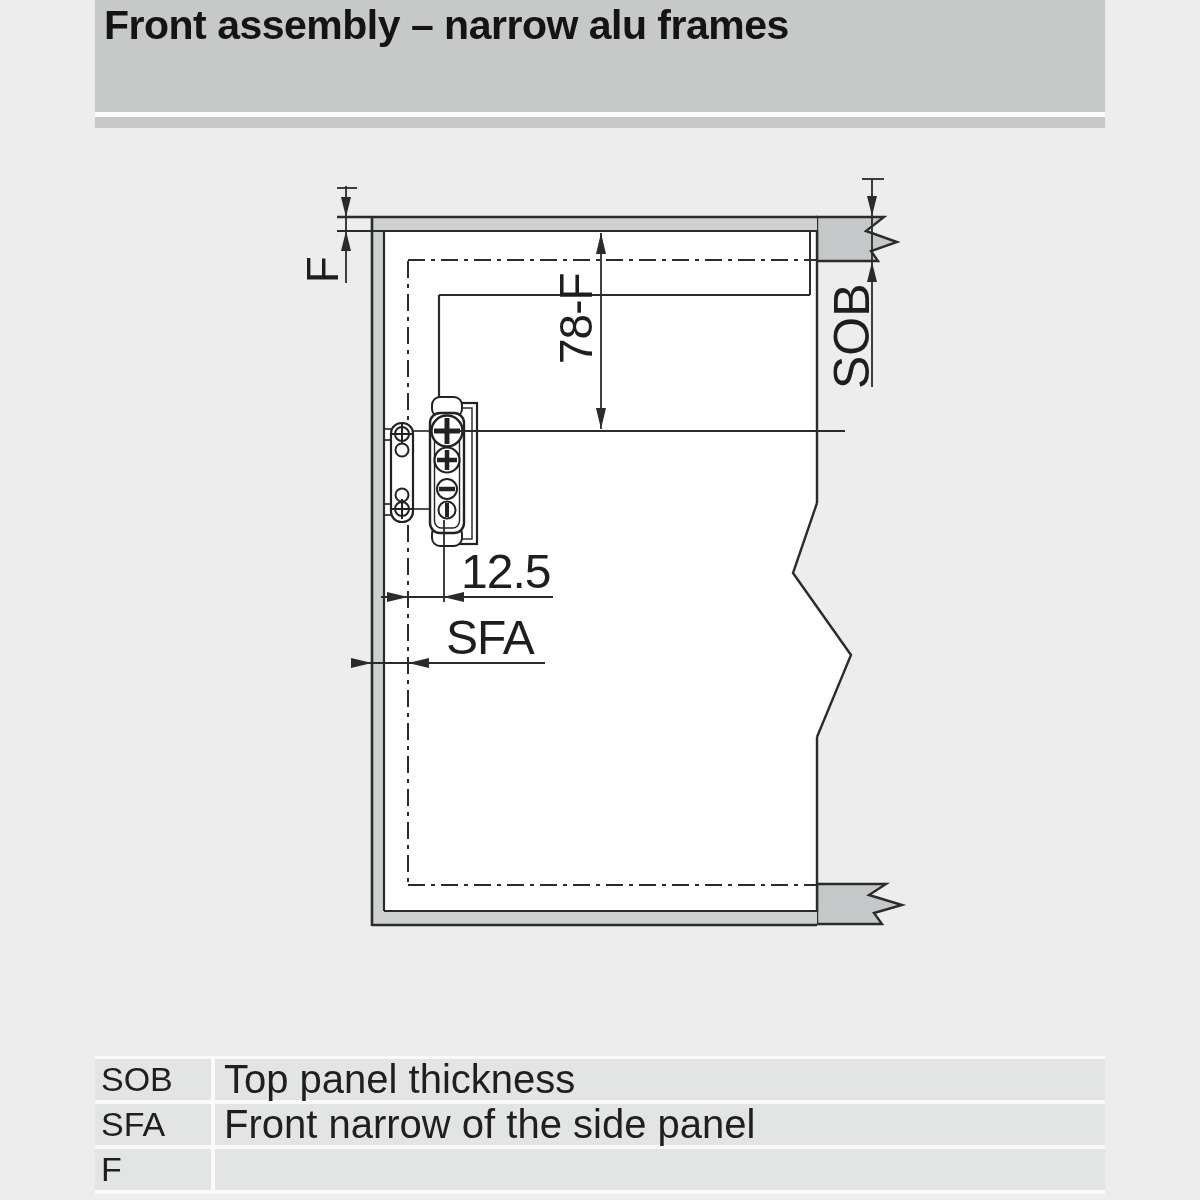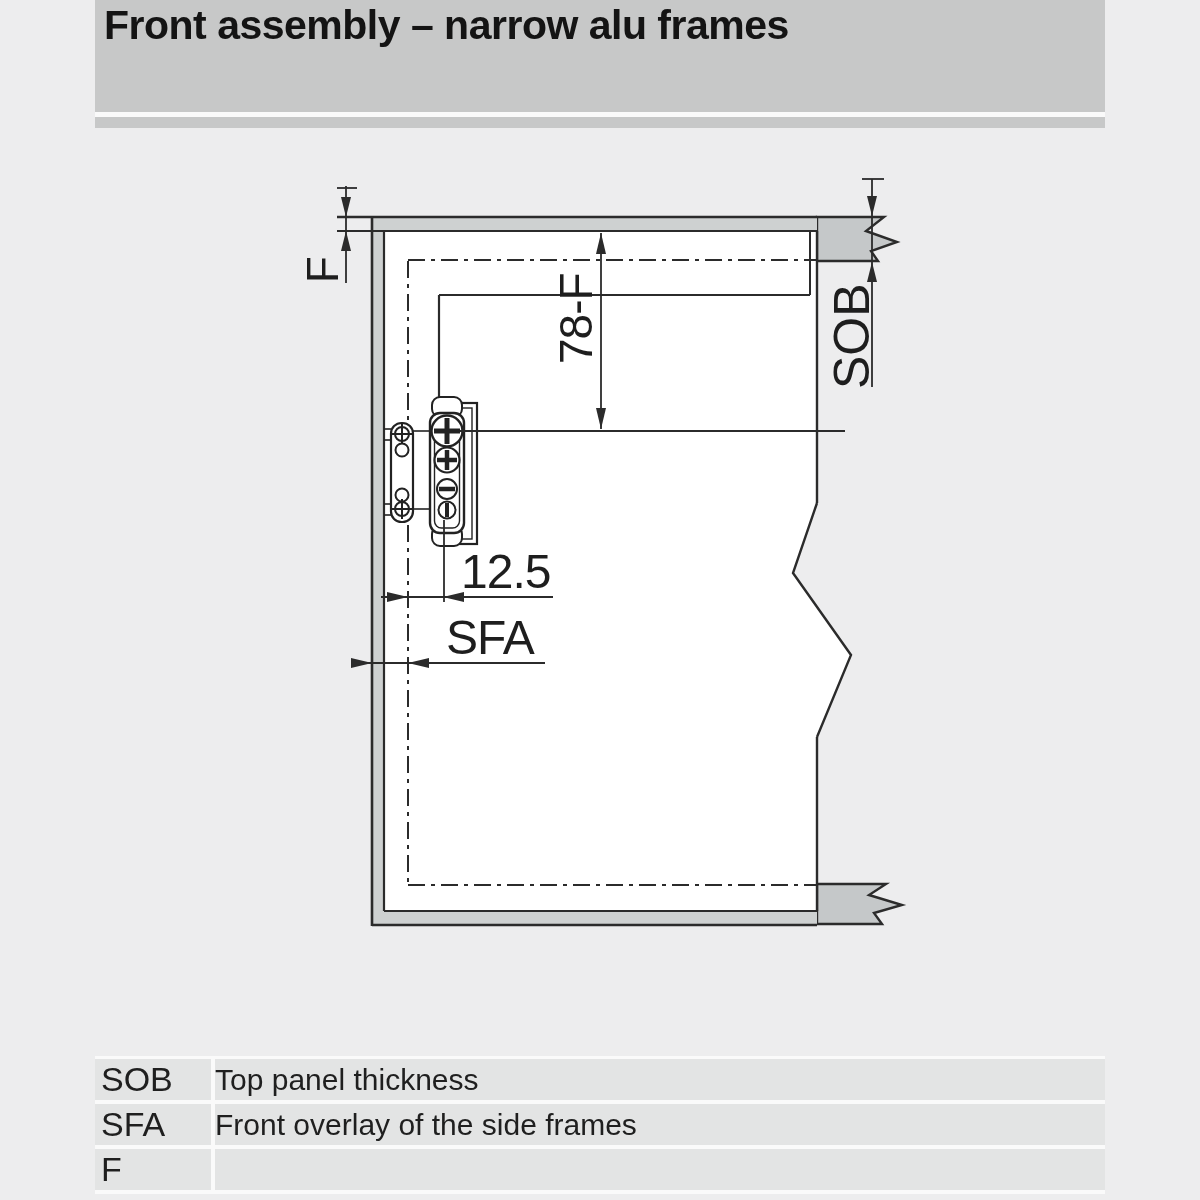--- a/index.html
+++ b/index.html
@@ -29,21 +29,21 @@
   .legend .topline{height:3px;background:#fafafa;}
   .legend-row{
     display:grid;grid-template-columns:116px 4px 1fr;
     height:41px;background:#e3e4e4;
   }
   .legend-row .abbr{
     padding-left:6px;font-size:34px;color:#1f1f1f;line-height:41px;
   }
   .legend-row .cdiv{background:#fafafa;}
   .legend-row .desc{
-    font-size:30px;color:#1f1f1f;line-height:41px;
+    padding-left:9px;font-size:40px;color:#1f1f1f;line-height:41px;
   }
 </style>
 </head>
 <body>
 
 <div class="content-col header-band">
   <h1>Front assembly – narrow alu frames</h1>
 </div>
 <div class="content-col header-underline"></div>
 
@@ -172,21 +172,21 @@
   <div class="legend-row">
     <div class="abbr">SOB</div>
     <div class="cdiv"></div>
     <div class="desc">Top panel thickness</div>
   </div>
   <div class="sep"></div>
 
   <div class="legend-row">
     <div class="abbr">SFA</div>
     <div class="cdiv"></div>
-    <div class="desc">Front overlay of the side frames</div>
+    <div class="desc">Front narrow of the side panel</div>
   </div>
   <div class="sep"></div>
 
   <div class="legend-row">
     <div class="abbr">F</div>
     <div class="cdiv"></div>
   </div>
   <div class="sep"></div>
 </div>
 

